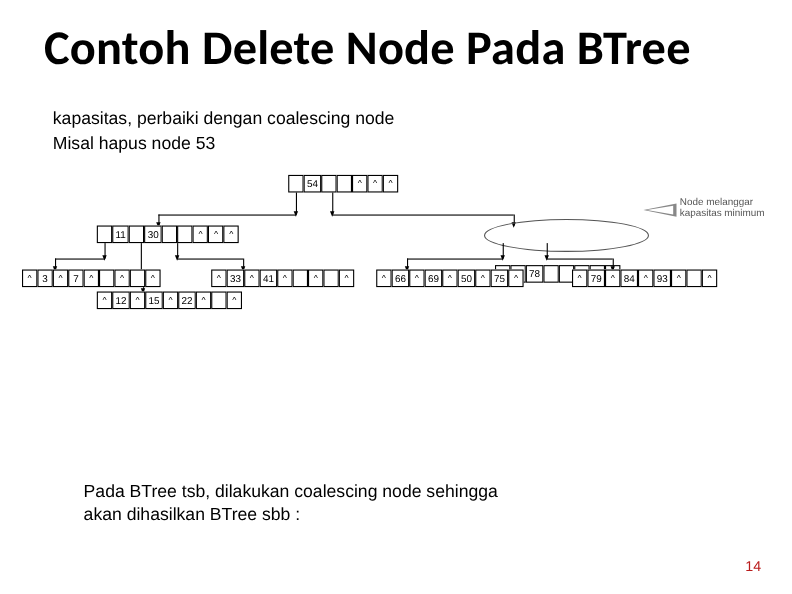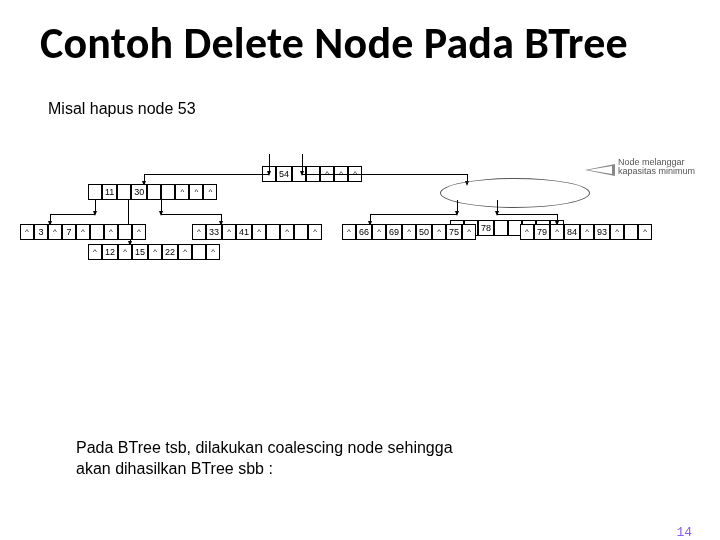--- a/index.html
+++ b/index.html
@@ -93,39 +93,39 @@
     font-size: 16px;
     color: #000;
     padding: 0 0 0 48px;
     line-height: 1.35;
     position: absolute;
     bottom: 60px;
     margin-left: 28px;
   }
   .page-num {
     position: absolute;
-    bottom: 0;
+    bottom: 18px;
     right: 28px;
     font-size: 13px;
-    color: #8b5cf6;
-    font-family: Liberation Mono, monospace;
+    color: #b91c1c;
   }
 </style>
 </head>
 <body>
 
 <h1 class="title">Contoh Delete Node Pada BTree</h1>
 
 <div class="desc">
+  <div>kapasitas, perbaiki dengan coalescing node</div>
   <div>Misal hapus node 53</div>
 </div>
 
 <div class="diagram">
 
-  <div class="node" style="left:262px; top:0px;margin-top:28px;">
+  <div class="node" style="left:262px; top:0px;">
     <div class="cell"></div>
     <div class="cell">54</div>
     <div class="cell"></div>
     <div class="cell"></div>
     <div class="cell caret">^</div>
     <div class="cell caret">^</div>
     <div class="cell caret">^</div>
   </div>
 
   <div class="arrow v" style="left:269px; top:16px; height:20px;"></div>

